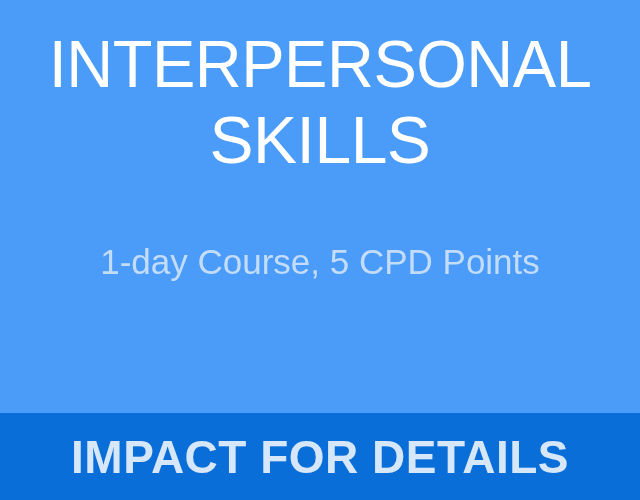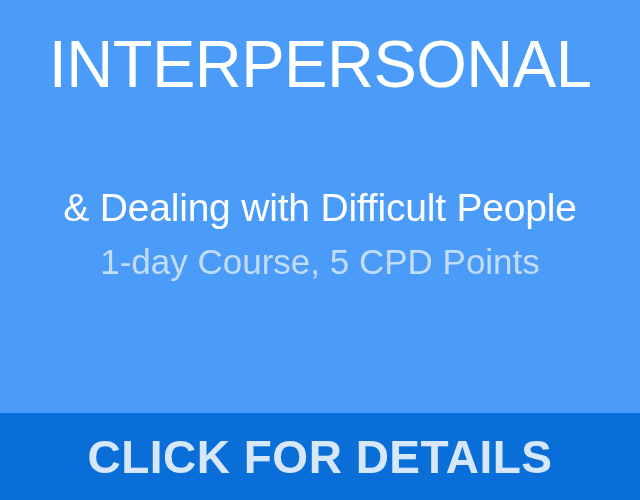--- a/index.html
+++ b/index.html
@@ -126,24 +126,24 @@
 </style>
 </head>
 <body>
 
 <div class="ad-banner">
 
   <div class="ad-body">
 
     <h1 class="headline headline-line1">INTERPERSONAL</h1>
 
+    <h1 class="headline headline-line2">SKILLS</h1>
 
-    <p class="subhead">&amp; Dealing with Difficult People</p>
 
     <p class="detail-line detail-line-1">1-day Course, 5 CPD Points</p>
 
 
   </div>
 
   <div class="cta-bar">
-    <span class="cta-label">CLICK FOR DETAILS</span>
+    <span class="cta-label">IMPACT FOR DETAILS</span>
   </div>
 </div>
 
 </body></html>

